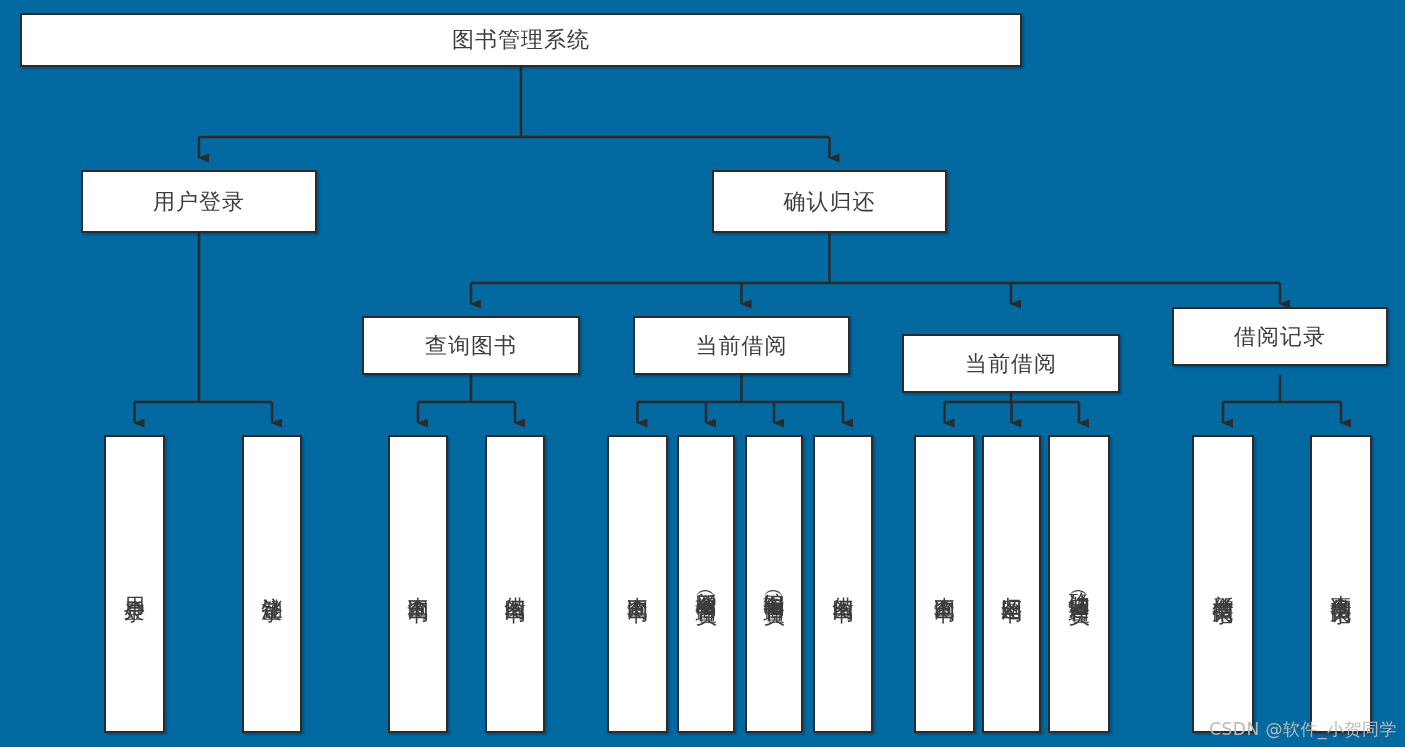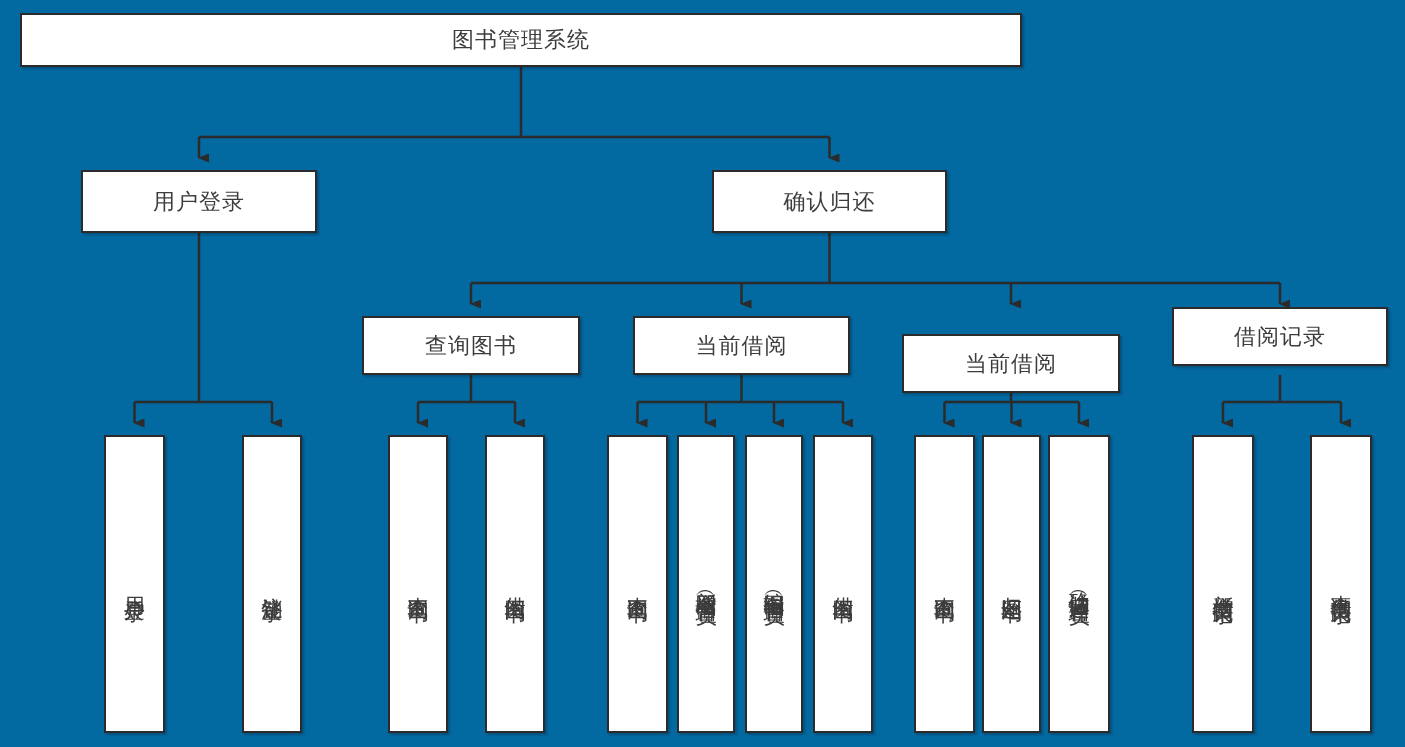--- a/index.html
+++ b/index.html
@@ -159,14 +159,15 @@
         <span class="label">确认归还（管理员）</span>
       </div>
       <div class="node vertical" style="left: 1192px; top: 435px; width: 62px; height: 298px;">
         <span class="label">新增借阅记录</span>
       </div>
       <div class="node vertical" style="left: 1310px; top: 435px; width: 62px; height: 298px;">
         <span class="label">查询借阅记录</span>
       </div>
     </div>
 
+  <div id="watermark">CSDN @软件_小贺同学</div>
 
 </div>
 
 </body></html>

